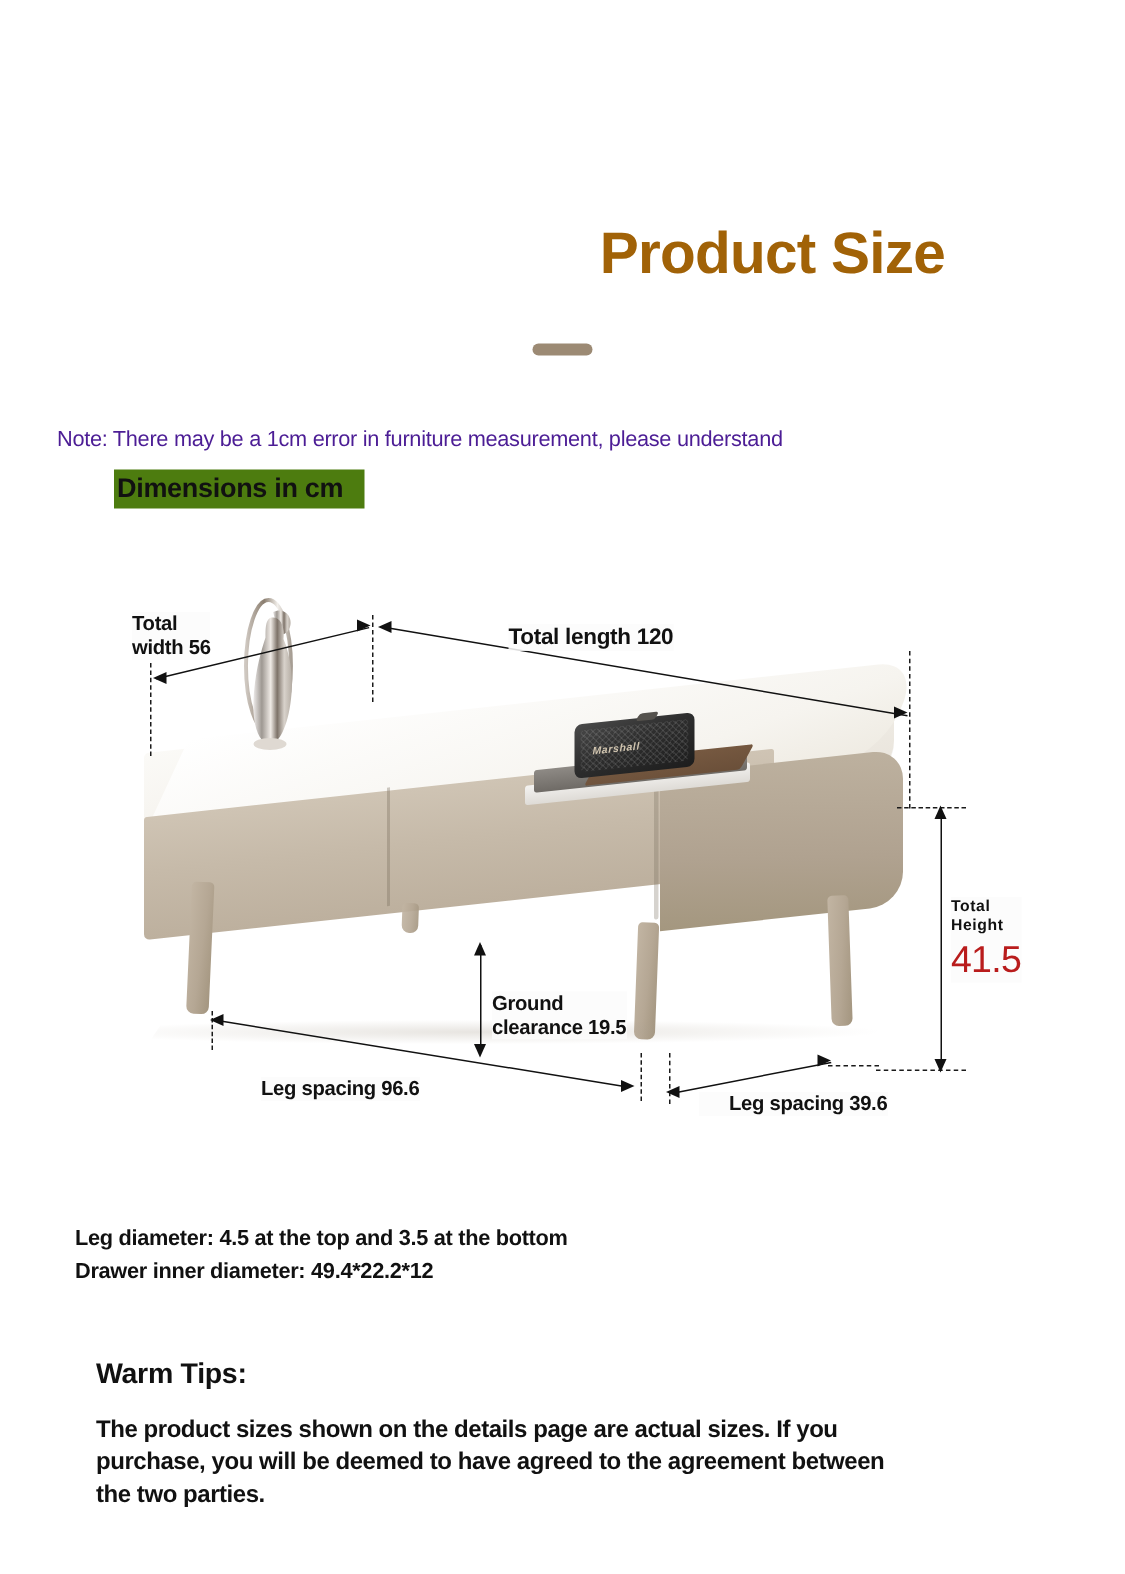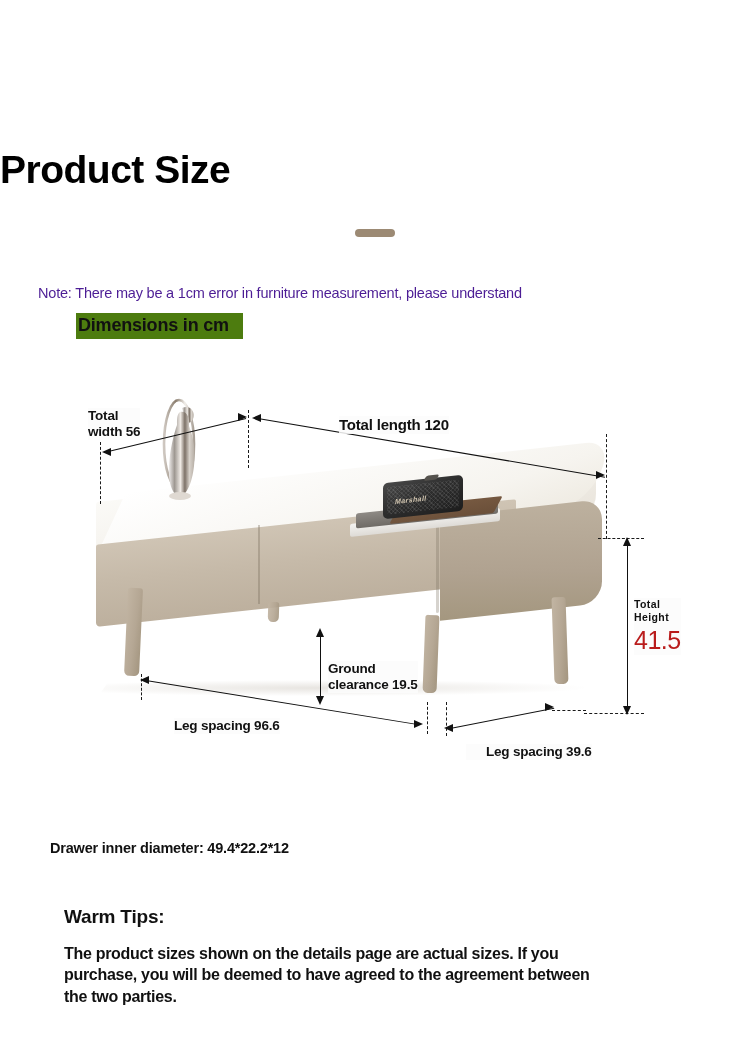--- a/index.html
+++ b/index.html
@@ -18,25 +18,25 @@
     background: #ffffff;
     overflow: hidden;
   }
 
   
   .page-title {
     position: absolute;
     left: 0;
     top: 148px;
     width: 630px;
-    text-align: left;
+    text-align: right;
     font-size: 39px;
     font-weight: 800;
     letter-spacing: -0.5px;
-    color: #000000;
+    color: #a16207;
   }
   .accent-bar {
     position: absolute;
     left: 355px;
     top: 229px;
     width: 40px;
     height: 8px;
     border-radius: 5px;
     background: #9c8a74;
   }
@@ -444,22 +444,23 @@
     <div class="dim-line" style="left:146px; top:300px; width:276px; transform:rotate(9.2deg);"></div>
     <div class="arrow arrow-l" style="left:140px; top:296px;"></div>
     <div class="arrow arrow-r" style="left:414px; top:340px;"></div>
     <div class="dim-label" style="left:174px; top:338px;">Leg spacing 96.6</div>
 
     <div class="dash-v" style="left:446px; top:322px; height:34px;"></div>
     <div class="dash-h" style="left:552px; top:330px; width:34px;"></div>
     <div class="dim-line" style="left:450px; top:348px; width:106px; transform:rotate(-11deg);"></div>
     <div class="arrow arrow-l" style="left:444px; top:344px;"></div>
     <div class="arrow arrow-r" style="left:545px; top:323px;"></div>
-    <div class="dim-label" style="left:466px; top:364px;padding-left:20px;">Leg spacing 39.6</div>
+    <div class="dim-label" style="left:466px; top:348px;padding-left:20px;">Leg spacing 39.6</div>
 
   </div>
 
+  <div class="spec-line spec-1">Leg diameter: 4.5 at the top and 3.5 at the bottom</div>
   <div class="spec-line spec-2">Drawer inner diameter: 49.4*22.2*12</div>
 
   <div class="tips-title">Warm Tips:</div>
   <div class="tips-body">The product sizes shown on the details page are actual sizes. If you purchase, you will be deemed to have agreed to the agreement between the two parties.</div>
 
 </div>
 
 </body></html>

